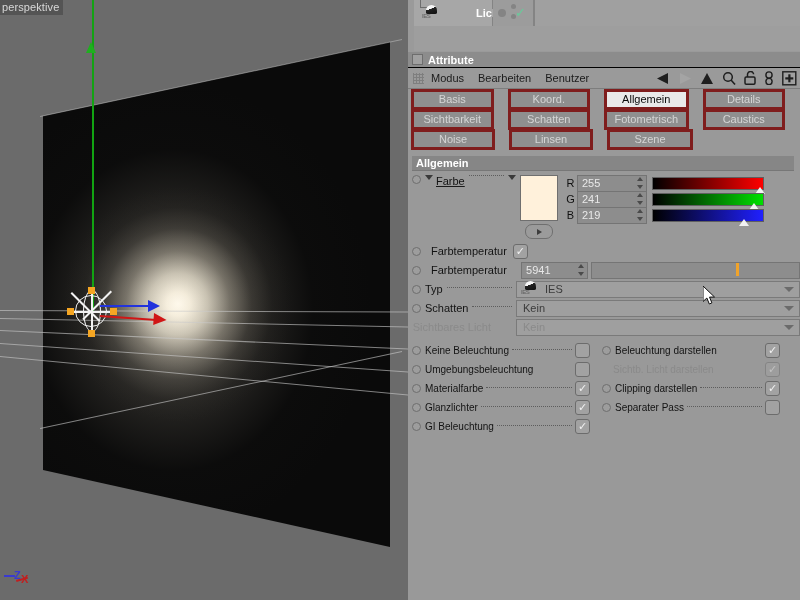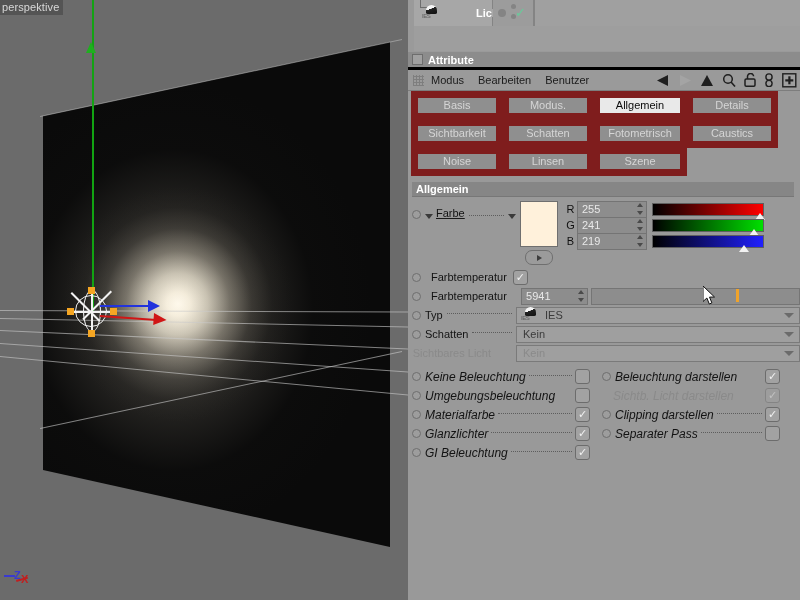--- a/index.html
+++ b/index.html
@@ -104,21 +104,21 @@
     position:relative;width:20px;height:16px;flex:0 0 20px;margin-left:8px;
   }
   .li-dome{position:absolute;left:4px;top:0px;width:11px;height:9px;border-radius:6px 6px 2px 2px;
     background:linear-gradient(160deg,#f6f6f6 0%,#f6f6f6 42%,#222 43%,#111 100%);}
   .li-base{position:absolute;left:2px;top:9px;width:15px;height:6px;}
   .li-ies{position:absolute;left:0px;top:8px;font-size:6px;color:#5c5c5c;letter-spacing:-.4px;}
 
   
   .attr{position:absolute;left:0;top:52px;width:392px;height:548px;background:#999999;}
   .attr-title{height:15px;background:#8c8c8c;display:flex;align-items:center;
-    border-bottom:3px solid #000000;}
+    border-bottom:1px solid #000000;}
   .attr-title .sq{width:9px;height:9px;margin:0 5px 0 4px;background:#a0a0a0;
     border:1px solid #6d6d6d;}
   .attr-title .tx{color:#ffffff;font-size:11px;font-weight:bold;}
 
   .attr-menu{height:20px;background:#9a9a9a;display:flex;align-items:center;
     border-bottom:1px solid #7d7d7d;position:relative;}
   .grip{width:11px;height:11px;margin:0 7px 0 5px;
     background-image:
       repeating-linear-gradient(0deg,#7e7e7e 0 1px,transparent 1px 3px),
       repeating-linear-gradient(90deg,#7e7e7e 0 1px,transparent 1px 3px);}
@@ -126,21 +126,21 @@
   .tb-icons{position:absolute;right:3px;top:0;height:20px;display:flex;align-items:center;}
   .tb-ic{margin-left:8px;display:flex;align-items:center;justify-content:center;}
 
   .obj-row{height:20px;display:flex;align-items:center;background:#9a9a9a;}
   .obj-row .nm{font-size:11px;color:#111;margin-left:6px;}
 
   
   .tabs{padding:1px 0 0 4px;}
   .tabrow{display:flex;}
   .tab{height:15px;line-height:15px;text-align:center;font-size:11px;
-    background:#8f8f8f;color:#d5d5d5;border:7px solid #7f1d1d;margin:-1px 0 0 -1px;}
+    background:#8f8f8f;color:#d5d5d5;border:3px solid #7f1d1d;margin:-1px 15px 0 -1px;}
   .tab.sel{background:#e9e9e9;color:#0a0a0a;}
   .t-w1{width:78px}.t-w2{width:78px}.t-w3{width:80px}.t-w4{width:78px}
 
   
   .sect{margin:6px 0 0 4px;width:382px;height:14px;background:#868686;
     border-bottom:1px solid #777;display:flex;align-items:center;}
   .sect .tx{color:#fff;font-weight:bold;font-size:11px;margin-left:4px;}
 
   .body{position:relative;padding:4px 0 0 4px;}
   .row{display:flex;align-items:center;height:18px;margin-bottom:1px;}
@@ -188,21 +188,21 @@
   .dd{height:15px;background:#9f9f9f;border:1px solid #7a7a7a;position:relative;
     display:flex;align-items:center;}
   .dd .dv{font-size:11px;color:#3b3b3b;margin-left:6px;}
   .dd .car{position:absolute;right:5px;top:5px;width:0;height:0;
     border-left:5px solid transparent;border-right:5px solid transparent;border-top:5px solid #6b6b6b;}
   .dd.dis .dv{color:#8a8a8a;}
 
   .cols{display:flex;margin-top:5px;}
   .col{width:178px;}
   .crow{display:flex;align-items:center;height:19px;}
-  .crow .lbl{font-size:12px;font-style:italic;}
+  .crow .lbl{font-size:10px;}
   .crow .dots{margin:0 3px 3px 3px;}
   .dimtx{color:#8a8a8a;}
 
   .cursor{position:absolute;left:703px;top:286px;width:14px;height:20px;z-index:40;}
   .cursor svg{display:block;}
 </style>
 </head>
 <body>
 
 <div class="app">
@@ -327,21 +327,21 @@
                 <rect x="3.3" y="6.3" width="8" height="2.2" fill="#1f1f1f"></rect>
               </svg>
           </div>
         </div>
       </div>
 
 
       <div class="tabs">
         <div class="tabrow">
           <div class="tab t-w1">Basis</div>
-          <div class="tab t-w2">Modus.</div>
+          <div class="tab t-w2">Koord.</div>
           <div class="tab t-w3 sel">Allgemein</div>
           <div class="tab t-w4">Details</div>
         </div>
         <div class="tabrow">
           <div class="tab t-w1">Sichtbarkeit</div>
           <div class="tab t-w2">Schatten</div>
           <div class="tab t-w3">Fotometrisch</div>
           <div class="tab t-w4">Caustics</div>
         </div>
         <div class="tabrow">
@@ -351,21 +351,21 @@
         </div>
       </div>
 
       <div class="sect">
         <div class="tx">Allgemein</div>
       </div>
 
       <div class="body">
 
         <div style="display:flex;align-items:flex-start;">
-          <div style="display:flex;align-items:flex-end;width:104px;height:18px;text-decoration:underline;">
+          <div style="display:flex;align-items:flex-start;width:104px;height:18px;text-decoration:underline;">
             <div class="bullet"></div>
             <div class="tri"></div>
             <div class="lbl">Farbe</div>
             <div class="dots"></div>
             <div class="tri" style="margin-right:0;"></div>
           </div>
 
           <div style="margin-left:4px;">
             <div class="swatch" style="background:#fff1db;"></div>
             <div class="arrbtn" style="margin:3px 0 0 5px;">

